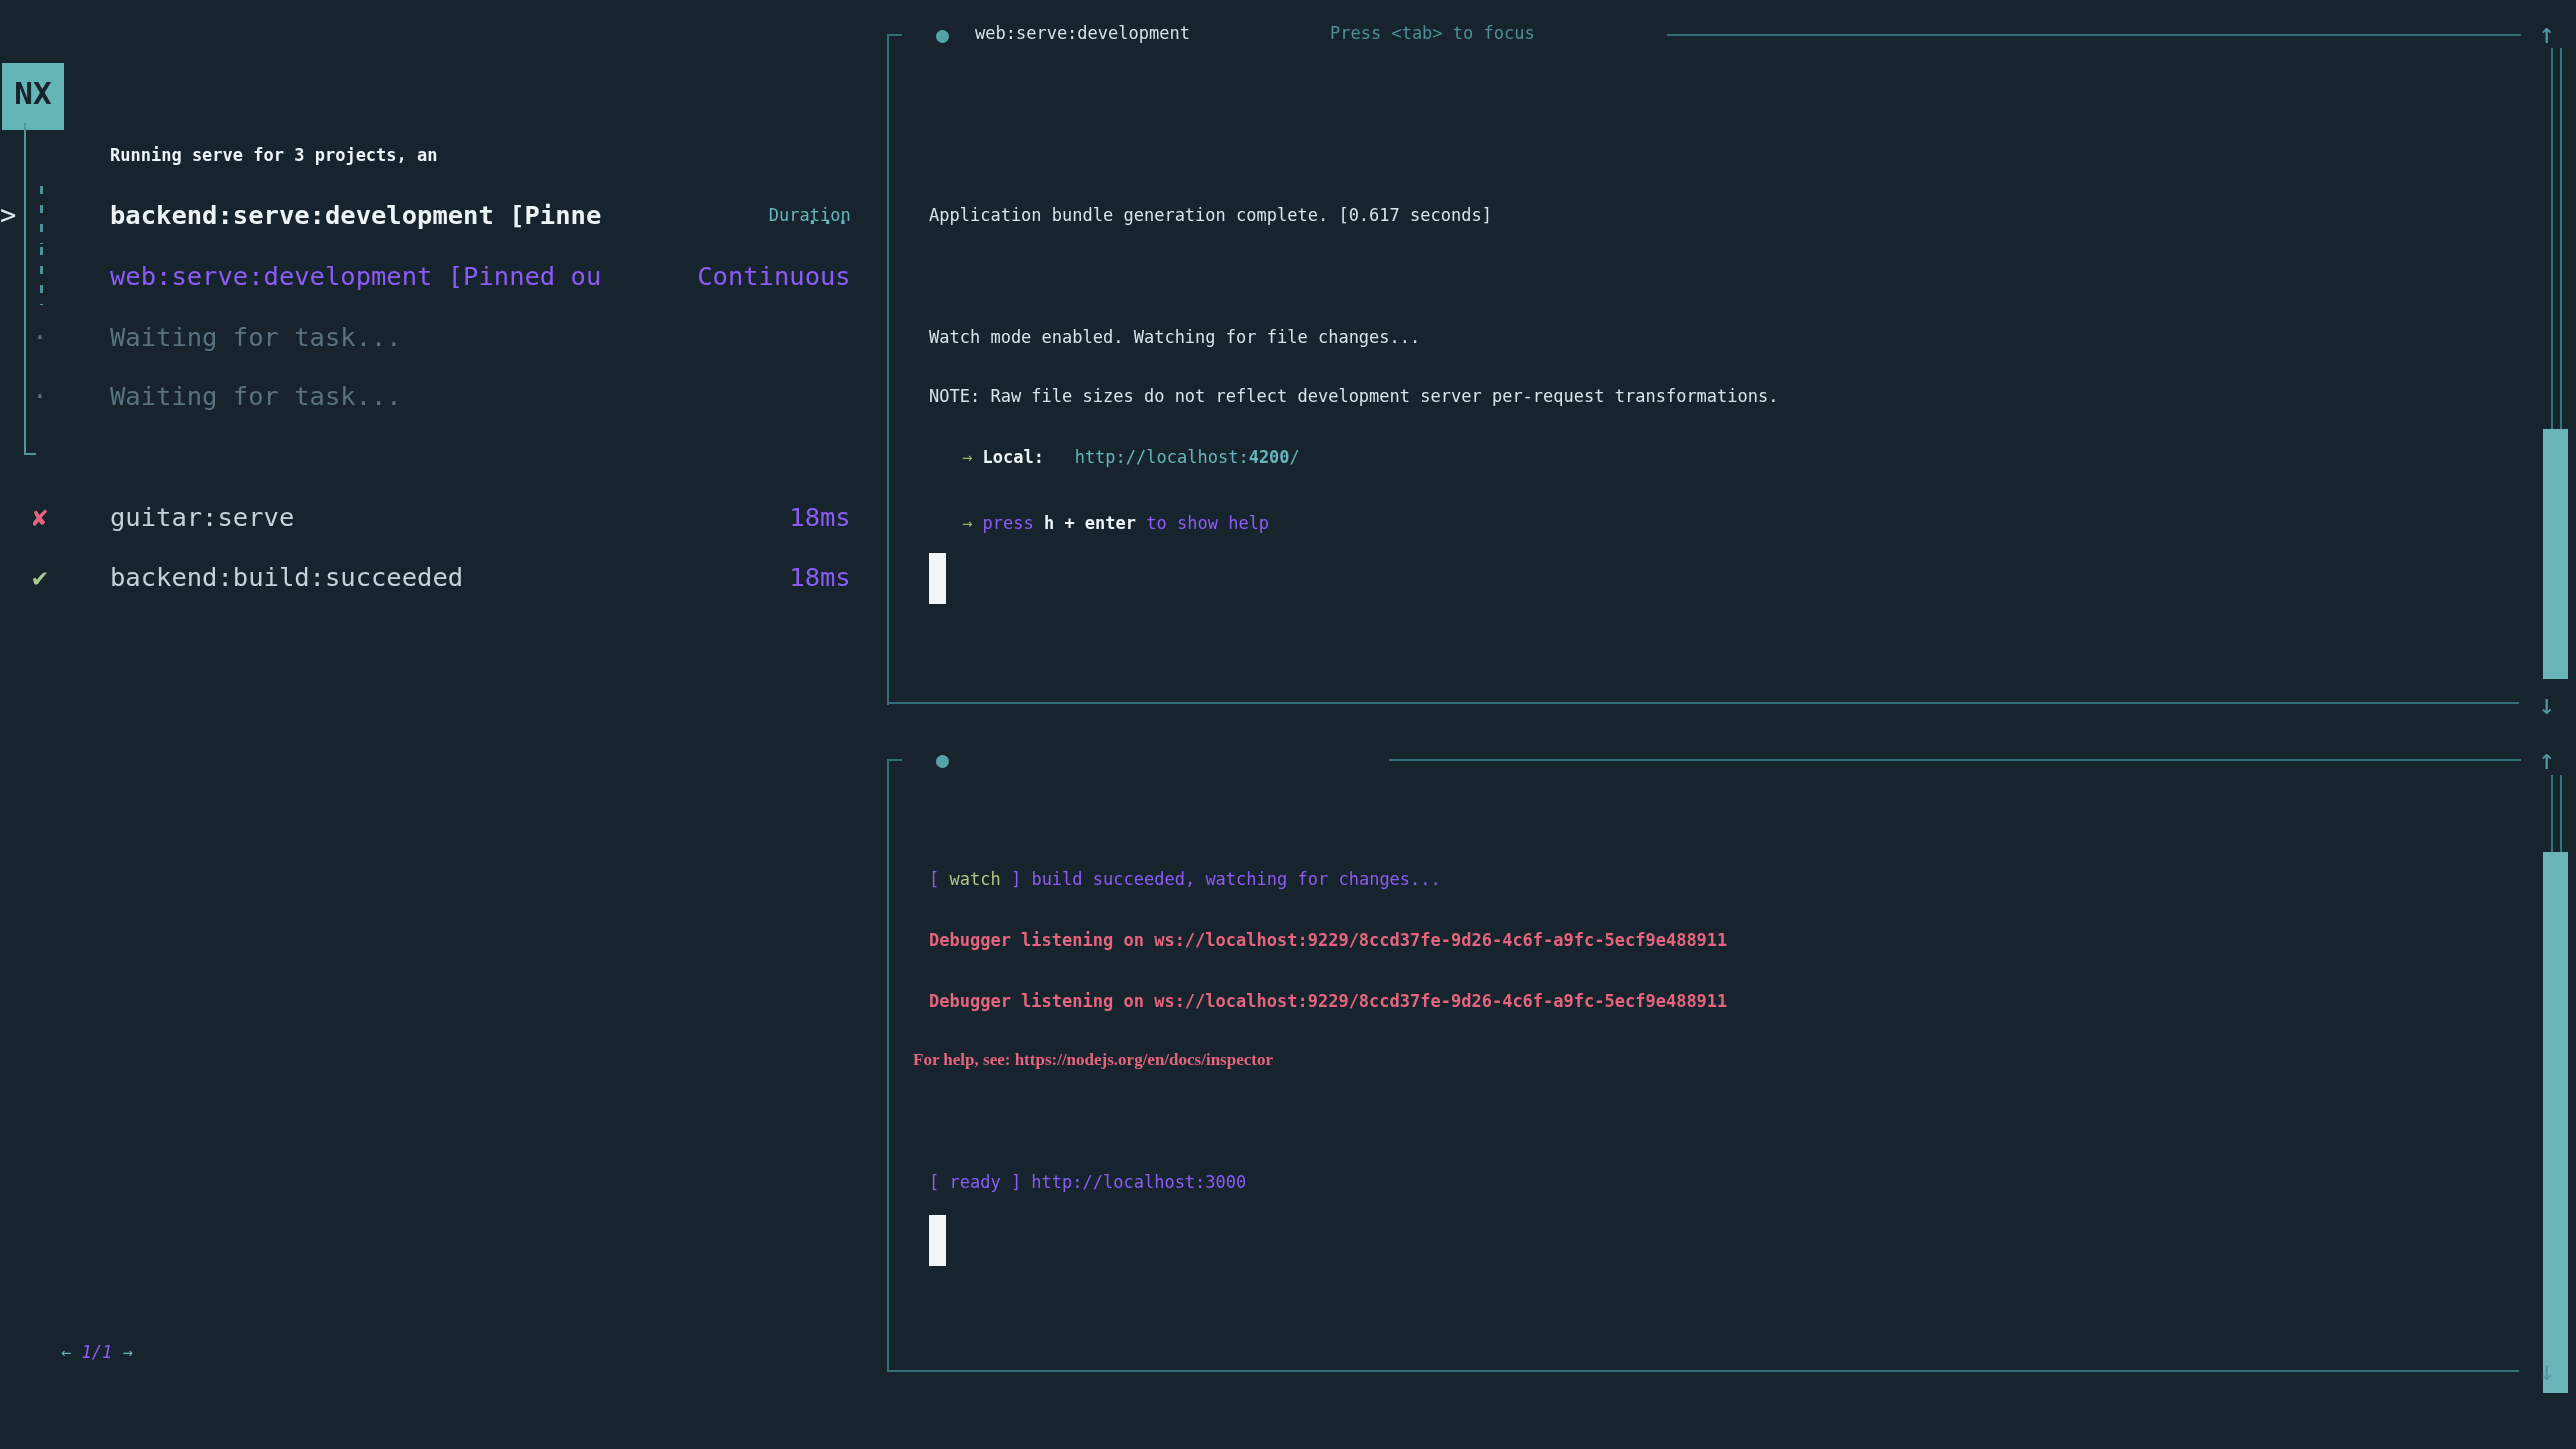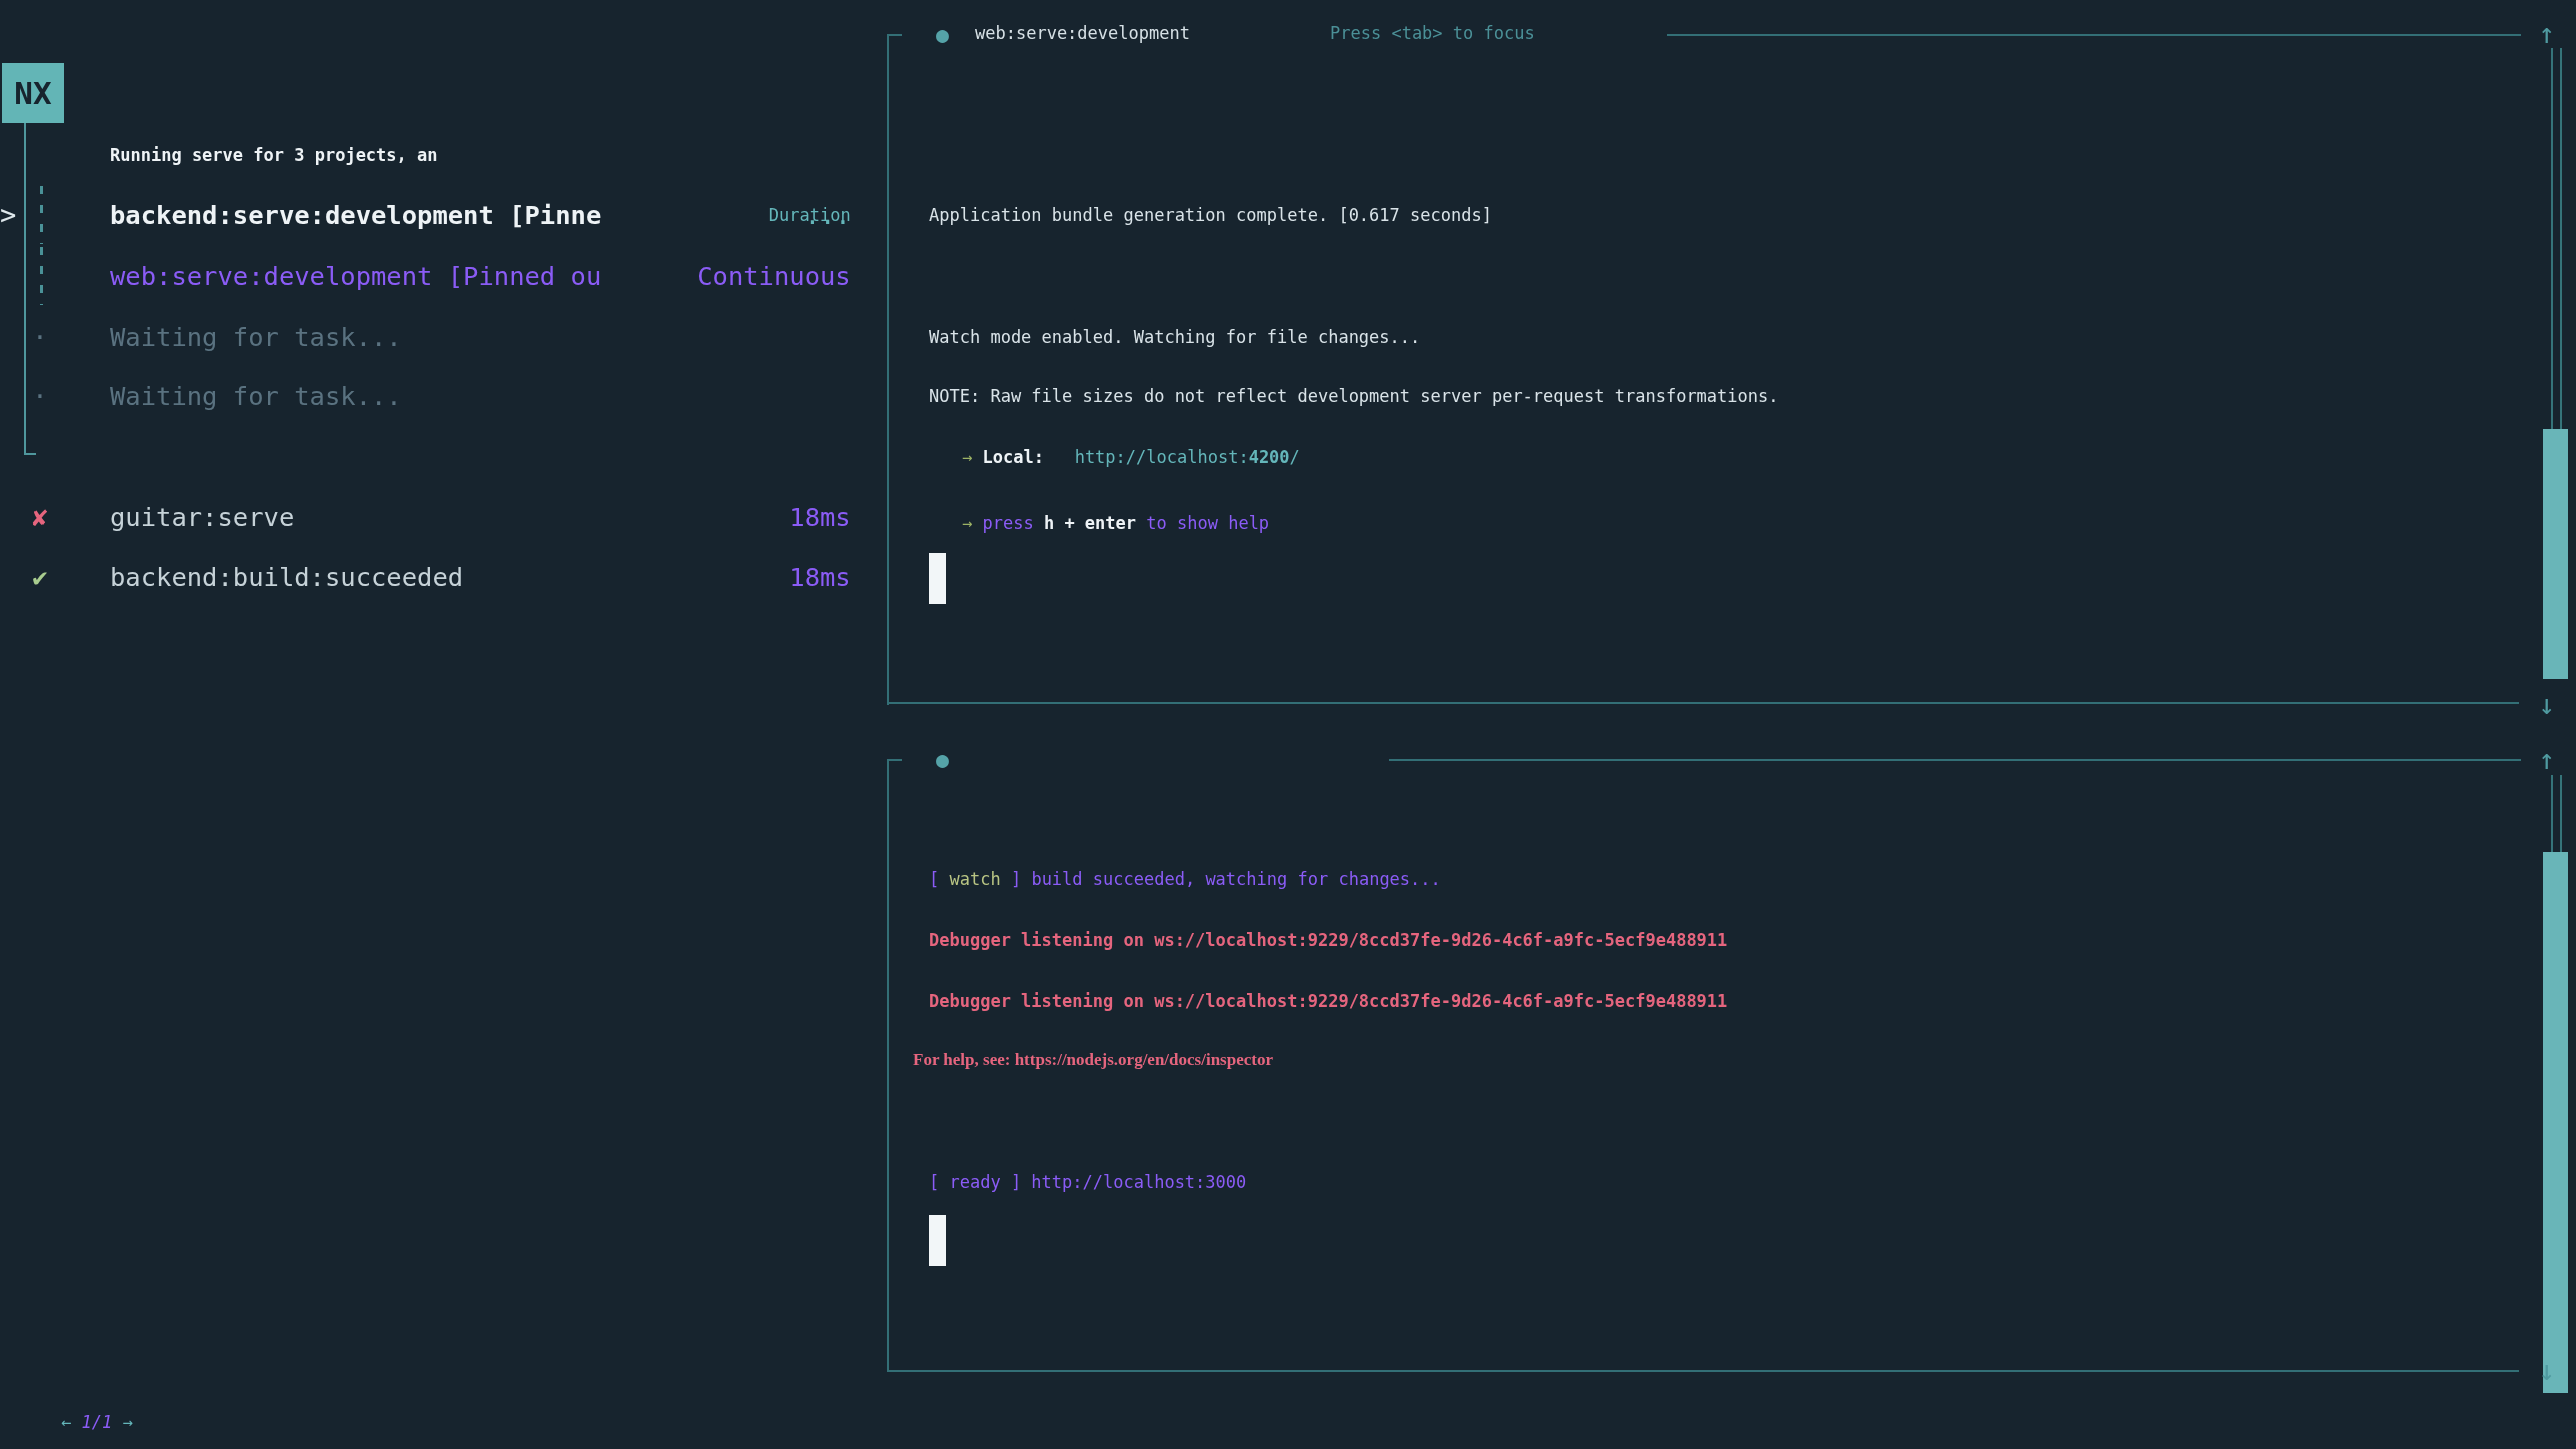--- a/index.html
+++ b/index.html
@@ -13,21 +13,21 @@
   .dim{color:#5a7280;}
   .light{color:#c6d2d8;}
   .accent{color:#64b6ba;}
   .accent-bold{color:#64b6ba;font-weight:bold;}
   .error{color:#e5657e;font-weight:bold;}
   .olive{color:#b8c483;}
   .green-arrow{color:#9db365;}
   .ptitle{color:#d6e0e5;}
   .phint{color:#4b9097;}
   
-  .logo{left:2px;top:63px;width:62px;height:60px;background:#63b5b6;color:#17242e;
+  .logo{left:2px;top:63px;width:62px;height:67px;background:#63b5b6;color:#17242e;
         font-weight:bold;font-size:31px;text-align:center;line-height:60px;}
   .vline{width:2px;background:#4f979d;}
   .border-line{background:#336f76;}
   .dash-strip{width:3.4px;left:40px;
      background:repeating-linear-gradient(180deg,#4a9298 0 8px,transparent 8px 19px);}
   .gutter-glyph{position:absolute;width:40px;text-align:center;left:20px;}
   .caret{position:absolute;left:0px;width:27px;color:#dfe8ec;font-size:27px;text-align:left;}
   .trow{position:absolute;left:0;width:852px;height:60px;line-height:60px;font-size:25.5px;white-space:pre;}
   .tname{position:absolute;left:110px;}
   .tright{position:absolute;right:1.3px;}
@@ -53,21 +53,21 @@
 
   <div id="task-rows" class="abs" style="left:0;top:0;width:852px;height:1449px;">
       <div class="trow" style="top: 185px;"><span class="caret">&gt;</span><div class="abs dash-strip" style="top: 1.3px; height: 58px;"></div><span class="tname bright">backend:serve:development [Pinne</span><span class="tright accent">...</span></div>
       <div class="trow" style="top: 246px;"><div class="abs dash-strip" style="top: 1.3px; height: 58px;"></div><span class="tname muted">web:serve:development [Pinned ou</span><span class="tright muted">Continuous</span></div>
       <div class="trow" style="top: 307px;"><span class="gutter-glyph" style="color: rgb(90, 114, 128);">·</span><span class="tname dim">Waiting for task...</span></div>
       <div class="trow" style="top: 366px;"><span class="gutter-glyph" style="color: rgb(90, 114, 128);">·</span><span class="tname dim">Waiting for task...</span></div>
       <div class="trow" style="top: 487px;"><span class="gutter-glyph" style="color: rgb(229, 101, 126);">✘</span><span class="tname light">guitar:serve</span><span class="tright muted">18ms</span></div>
       <div class="trow" style="top: 547px;"><span class="gutter-glyph" style="color: rgb(168, 204, 143);">✔</span><span class="tname light">backend:build:succeeded</span><span class="tright muted">18ms</span></div>
     </div>
 
-  <div class="line" style="left:20px;top:1332px;font-style:italic;">
+  <div class="line" style="left:20px;top:1262px;font-style:italic;">
     <span class="accent">←</span><span class="muted"> </span><span class="muted">1/1</span><span> </span><span class="accent">→</span>
   </div>
 
 </div>
 
 <div class="abs" style="left:879px;top:0;width:1697px;height:738px;">
   <div class="abs border-line" style="left:8px;top:34px;width:14.8px;height:2px;"></div>
   <div class="abs border-line" style="left:8px;top:34px;width:2px;height:671px;"></div>
   <div class="abs border-line" style="left:8px;top:702px;width:1632px;height:2px;"></div>
   <span class="pane-dot" style="left:57px;top:21.5px;">●</span>

